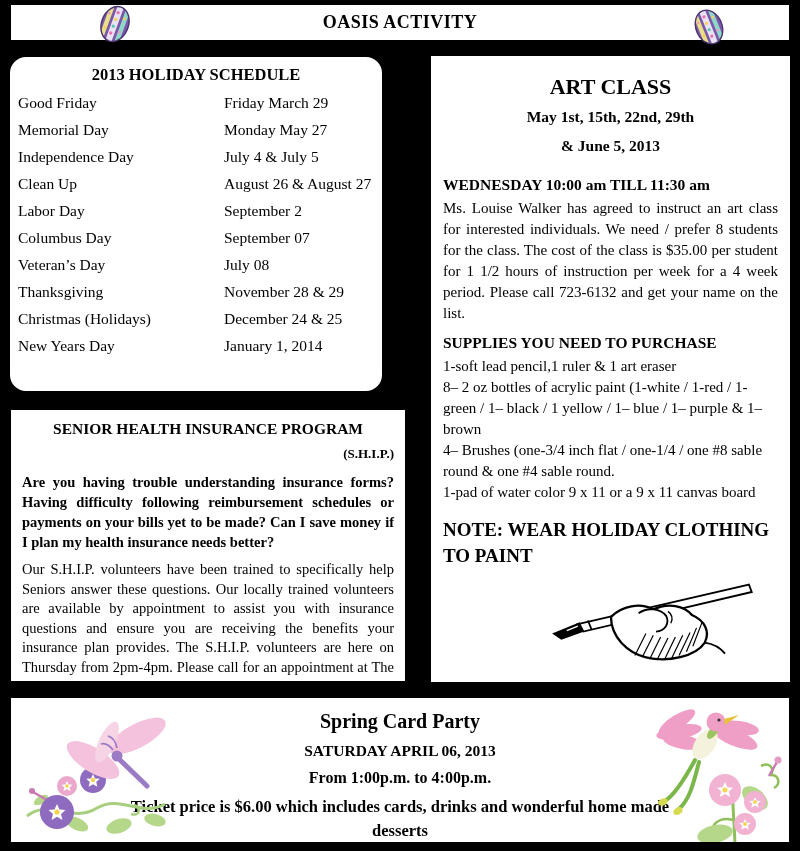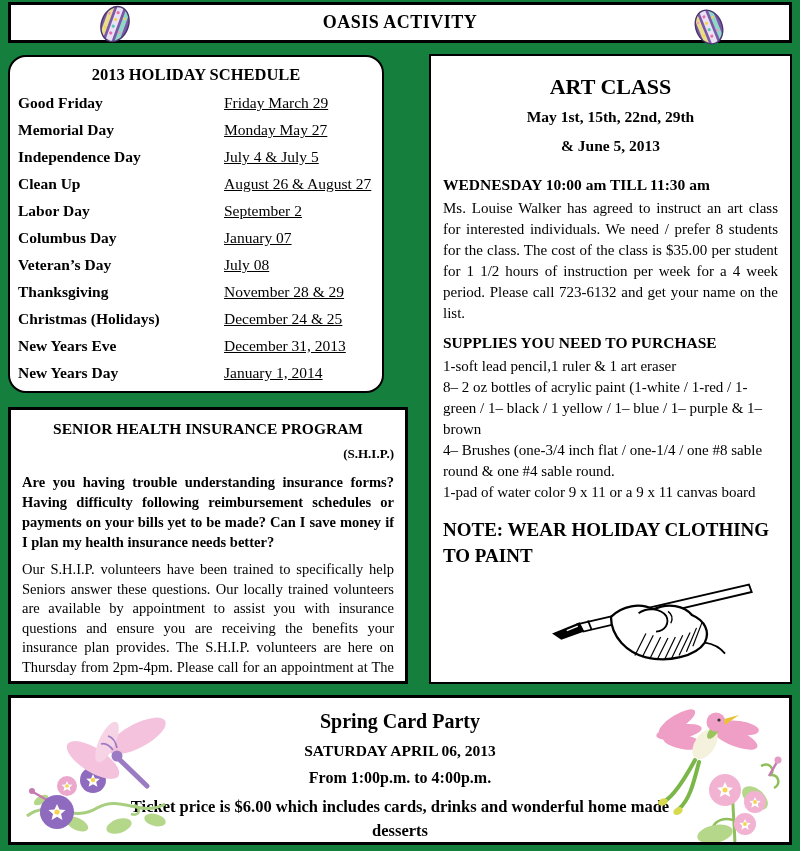--- a/index.html
+++ b/index.html
@@ -1,32 +1,32 @@
 <!DOCTYPE html>
 <html><head>
 <meta charset="utf-8">
 <style>
   html,body{margin:0;padding:0;background:#ffffff;}
-  .page{position:relative;width:800px;height:851px;background:#15803d;
+  .page{position:relative;width:800px;height:851px;background:#000000;
         font-family:"Liberation Serif","DejaVu Serif",serif;color:#000;overflow:hidden;}
   .box{position:absolute;background:#fff;border:2px solid #000;box-sizing:border-box;overflow:hidden;}
 
   
   .header-box{left:8px;top:2px;width:784px;height:41px;border-width:3px;}
   .header-title{text-align:center;font-weight:bold;font-size:18px;letter-spacing:.5px;line-height:35px;}
   .egg{position:absolute;}
   .egg-left{left:88px;top:3px;}
   .egg-right{left:682px;top:7px;}
 
   
   .holiday-box{left:8px;top:55px;width:376px;height:338px;padding:6px 6px 0 6px;border-radius:18px;}
   .holiday-title{text-align:center;font-weight:bold;font-size:16.5px;margin:2px 0 4px 0;}
   .holiday-row{display:flex;line-height:27px;font-size:15.5px;}
-  .holiday-row .hlabel{width:206px;padding-left:2px;font-weight:bold;}
-  .holiday-row .hdate{flex:1;text-decoration:underline;}
+  .holiday-row .hlabel{width:206px;padding-left:2px;}
+  .holiday-row .hdate{flex:1;}
 
   
   .ship-box{left:8px;top:407px;width:400px;height:277px;border-width:3px;padding:6px 11px 4px 11px;}
   .ship-title{text-align:center;font-weight:bold;font-size:15.5px;margin:4px 0 0 0;}
   .ship-title2{text-align:right;font-weight:bold;font-size:13px;margin:8px 0 10px 0;}
   .ship-p1{font-weight:bold;font-size:14.5px;line-height:20px;text-align:justify;margin:0;}
   .ship-p2{font-size:14.5px;line-height:19.5px;text-align:justify;margin:8px 0 0 0;}
 
   
   .art-box{left:429px;top:54px;width:363px;height:630px;padding:12px 12px 0 12px;}
@@ -124,37 +124,33 @@
     <div class="holiday-row">
         <span class="hlabel">Clean Up</span>
         <span class="hdate">August 26 &amp; August 27</span>
       </div>
     <div class="holiday-row">
         <span class="hlabel">Labor Day</span>
         <span class="hdate">September 2</span>
       </div>
     <div class="holiday-row">
         <span class="hlabel">Columbus Day</span>
-        <span class="hdate">January 07</span>
+        <span class="hdate">September 07</span>
       </div>
     <div class="holiday-row">
         <span class="hlabel">Veteran’s Day</span>
         <span class="hdate">July 08</span>
       </div>
     <div class="holiday-row">
         <span class="hlabel">Thanksgiving</span>
         <span class="hdate">November 28 &amp; 29</span>
       </div>
     <div class="holiday-row">
         <span class="hlabel">Christmas (Holidays)</span>
         <span class="hdate">December 24 &amp; 25</span>
-      </div>
-    <div class="holiday-row">
-        <span class="hlabel">New Years Eve</span>
-        <span class="hdate">December 31, 2013</span>
       </div>
     <div class="holiday-row">
         <span class="hlabel">New Years Day</span>
         <span class="hdate">January 1, 2014</span>
       </div>
   </div>
 
   <div class="box ship-box">
     <div class="ship-title">SENIOR HEALTH INSURANCE PROGRAM</div>
     <div class="ship-title2">(S.H.I.P.)</div>

